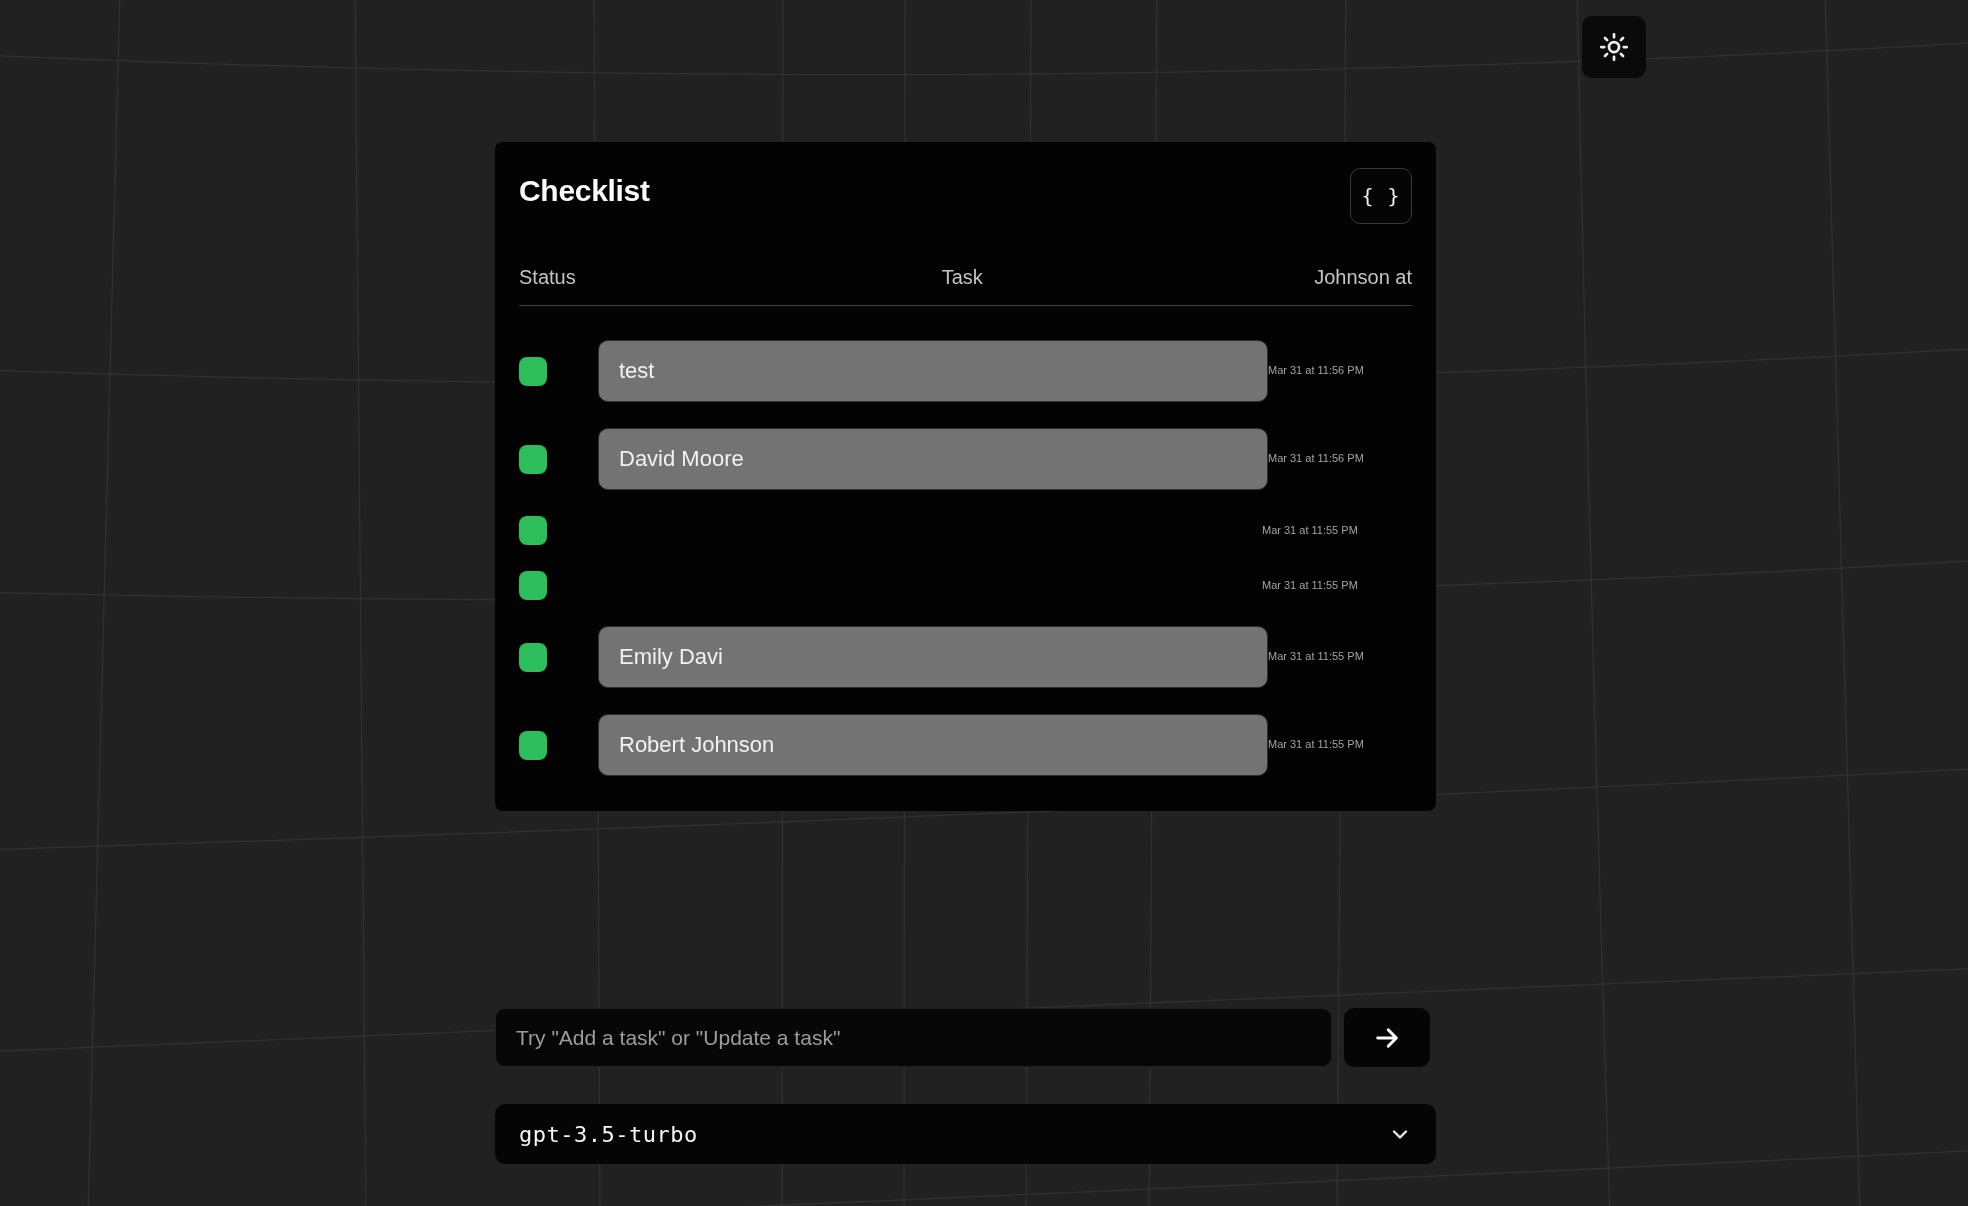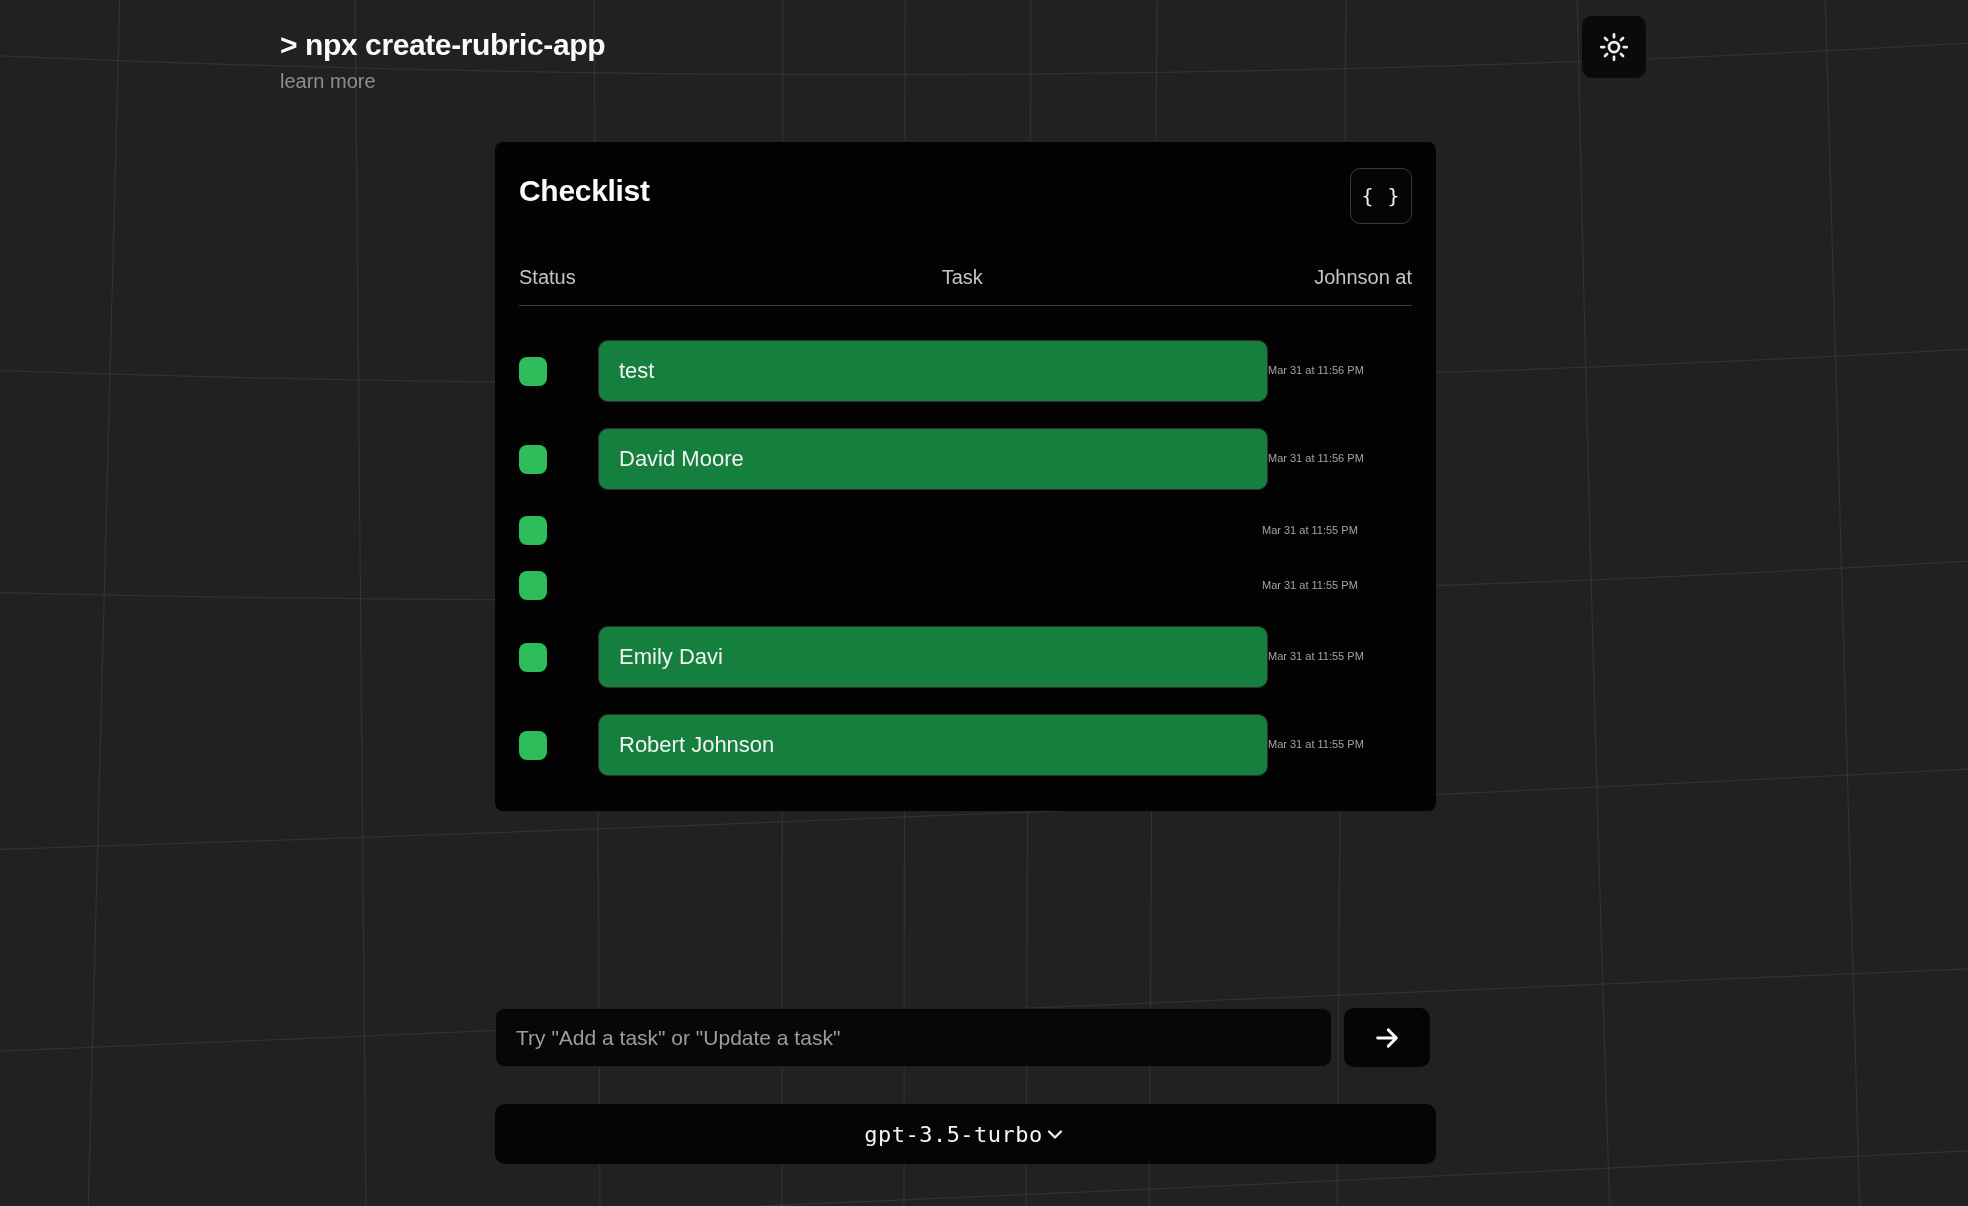--- a/index.html
+++ b/index.html
@@ -52,21 +52,21 @@
   .col-created { position: absolute; right: 0; top: 0; }
   .divider { margin-top: 15px; height: 1px; background: #3f3f3f; }
   .rows { margin-top: 34px; display: flex; flex-direction: column; gap: 26px; }
   .row { display: flex; align-items: center; }
   .checkbox {
     width: 28px; height: 29px; border-radius: 8px; background: var(--green, #2ebd5b);
     flex: none; cursor: pointer;
   }
   .task-box {
     margin-left: 51px; width: 670px; height: 62px; flex: none;
-    background: #15803d; border: 1.5px solid #2f2f2f; border-radius: 10px;
+    background: #737373; border: 1.5px solid #2f2f2f; border-radius: 10px;
     color: #f2f2f2; font-family: "Liberation Sans", sans-serif; font-size: 22px;
     padding: 0 20px; outline: none;
   }
   .created {
     margin-left: auto; width: 150px; font-size: 11px; line-height: 1.42;
     color: #a3a3a3; align-self: center;
   }
 
   
   .composer-input {
@@ -79,21 +79,21 @@
   .submit-btn {
     position: absolute; left: 1344px; top: 1008px; width: 86px; height: 59px; z-index: 2;
     background: #050505; border: none; border-radius: 10px; cursor: pointer;
     display: flex; align-items: center; justify-content: center;
   }
 
   
   .model-select {
     position: absolute; left: 495px; top: 1104px; width: 941px; height: 60px; z-index: 2;
     background: #050505; border-radius: 10px; cursor: pointer;
-    display: flex; align-items: center; justify-content: center; padding: 0 24px;
+    display: flex; align-items: center; justify-content: space-between; padding: 0 24px;
   }
   .model-value {
     font-family: "DejaVu Sans Mono", monospace; font-size: 22px; color: #f5f5f5;
     letter-spacing: 0.5px;
   }
   .icon { display: block; }
 </style>
 </head>
 <body>
 
@@ -111,24 +111,20 @@
     <path d="M 1577 -10 Q 1590 600 1610 1216"></path>
     <path d="M 1825 -10 Q 1840 600 1860 1216"></path>
     <path d="M -20 55 Q 1000 100 1988 42"></path>
     <path d="M -20 370 Q 1000 405 1988 348"></path>
     <path d="M -20 592 Q 1000 618 1988 560"></path>
     <path d="M -20 850 Q 1000 818 1988 768"></path>
     <path d="M -20 1052 Q 1000 1012 1988 968"></path>
     <path d="M -20 1238 Q 1000 1198 1988 1150"></path>
   </svg>
 
-  <header class="page-header">
-    <h1 class="page-title">&gt; npx create-rubric-app</h1>
-    <a class="learn-more">learn more</a>
-  </header>
 
   <button class="theme-btn">
     <svg class="icon" width="30" height="30" viewBox="0 0 24 24" fill="none" stroke="#ececec" stroke-width="2.2" stroke-linecap="round">
       <circle cx="12" cy="12" r="4"></circle>
       <path d="M12 1.8v2.4M12 19.8v2.4M4.8 4.8l1.7 1.7M17.5 17.5l1.7 1.7M1.8 12h2.4M19.8 12h2.4M6.5 17.5l-1.7 1.7M19.2 4.8l-1.7 1.7"></path>
     </svg>
   </button>
 
   <section class="card">
     <div class="card-head">

